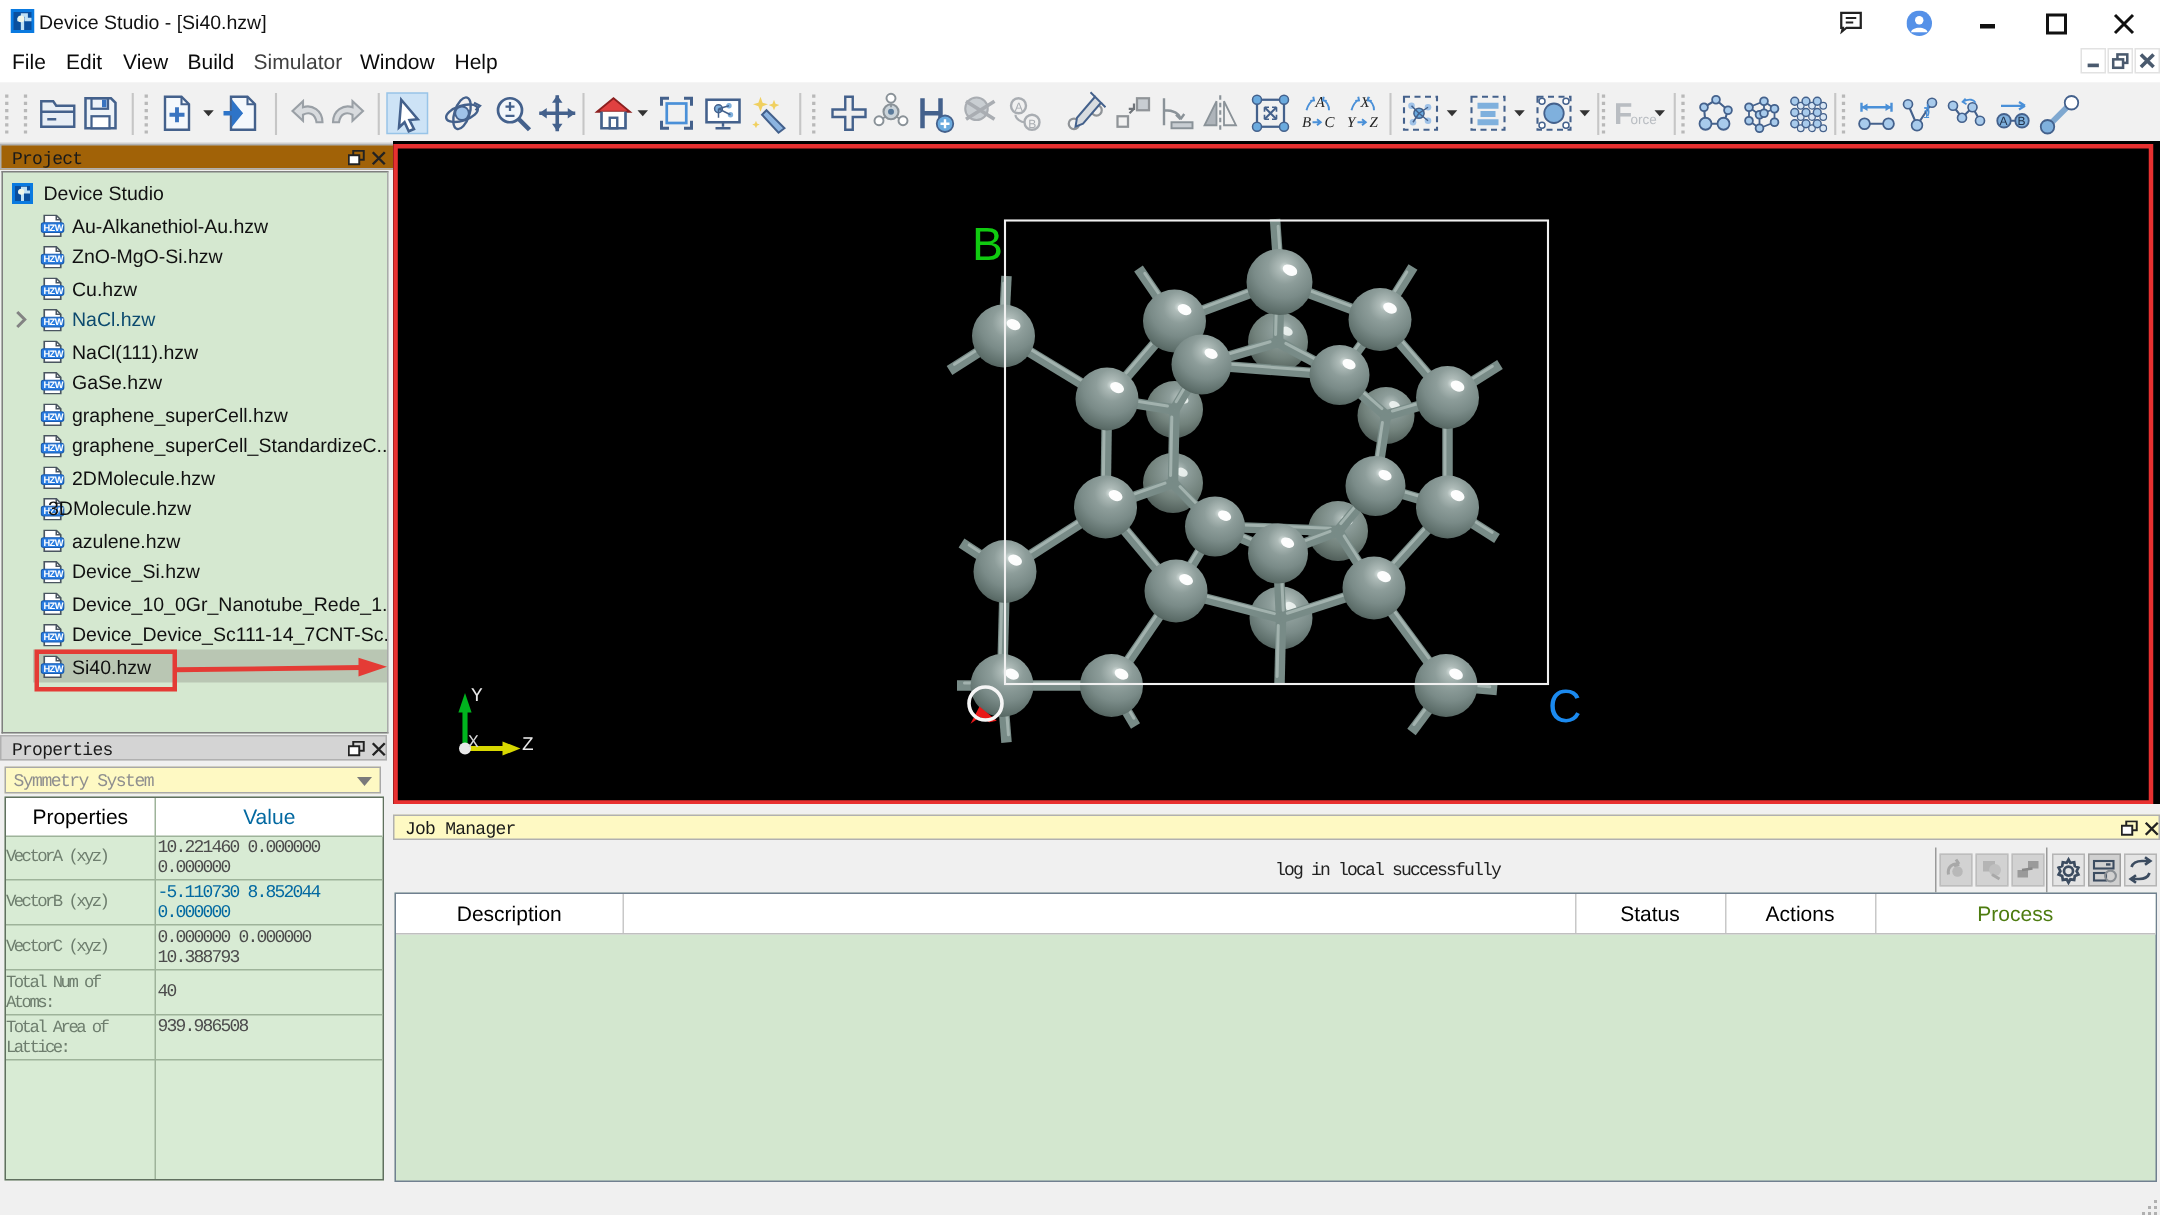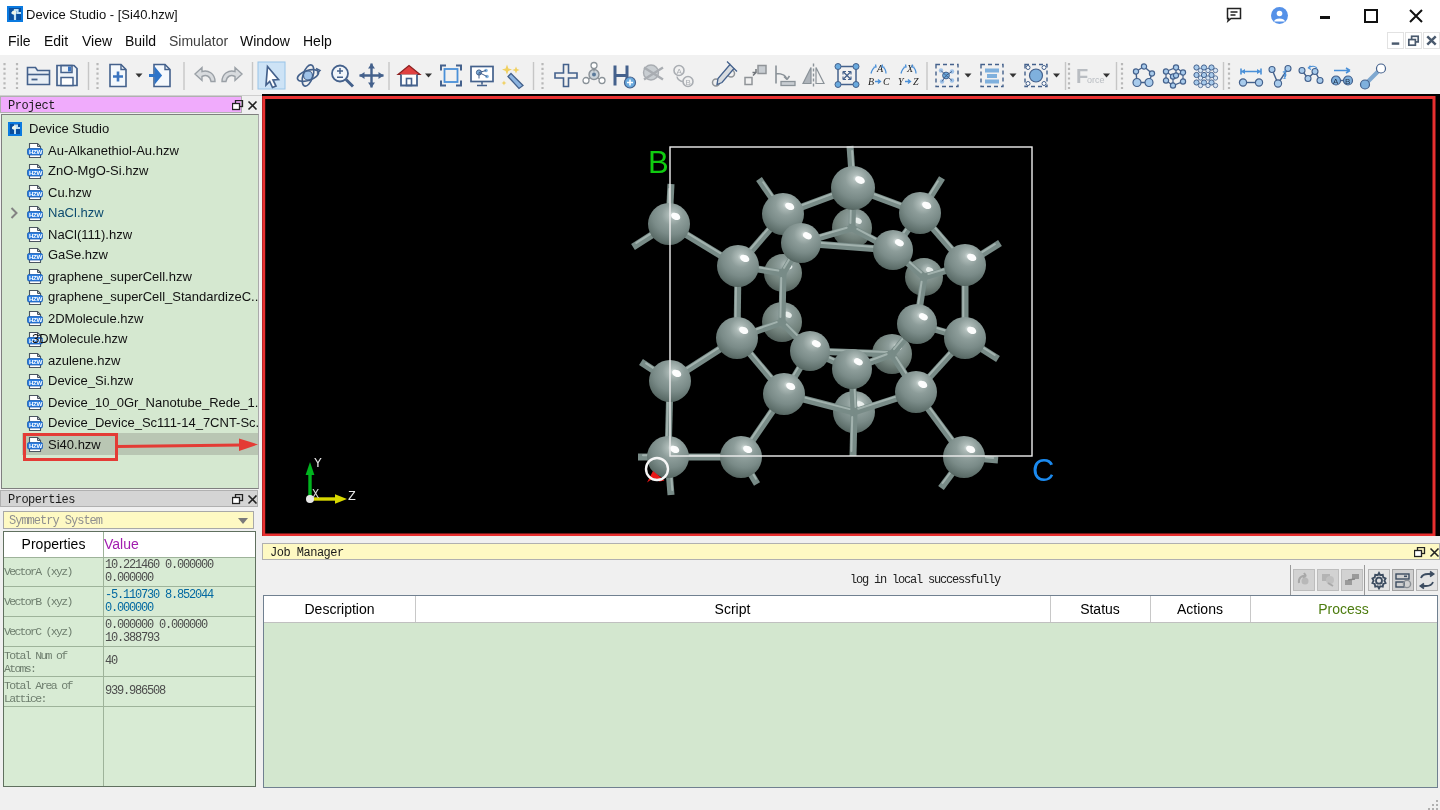--- a/index.html
+++ b/index.html
@@ -324,21 +324,21 @@
       <circle cx="6" cy="5" r="4.5" fill="#7fb0dd" stroke="#44618c" stroke-width="1.2"></circle>
       <text x="3" y="8" font-size="8" fill="#20324a" font-family="Liberation Sans">B</text>
       <path d="M-1.5 5 L1.5 5" stroke="#44618c" stroke-width="1.4"></path>
     </g>
     <g transform="translate(1373,20.5)">
       <path d="M-7 8 L6 -5" stroke="#7fa8d0" stroke-width="4"></path>
       <circle cx="-8" cy="9" r="4.5" fill="#7fb0dd" stroke="#44618c" stroke-width="1.2"></circle>
       <circle cx="8" cy="-7" r="4.5" fill="#fff" stroke="#44618c" stroke-width="1.2"></circle>
     </g>
   </svg>
-<div style="position:absolute;left:0px;top:96px;width:242px;height:17px;background:#f0abfc;border:1px solid #b0b0b0;box-sizing:border-box">
+<div style="position:absolute;left:0px;top:96px;width:264px;height:17px;background:#a16207;border:1px solid #b0b0b0;box-sizing:border-box">
     <span style="position:absolute;left:7px;top:2px;font-family:'Liberation Mono',monospace;font-size:12px;letter-spacing:-0.5px;color:#1a1a1a">Project</span>
     <svg width="12" height="11" viewBox="0 0 12 11" style="position:absolute;left:231px;top:3px">
       <rect x="3.5" y="0.5" width="7" height="6" fill="none" stroke="#222" stroke-width="1.3"></rect>
       <rect x="0.5" y="3.5" width="7" height="6" fill="#fff" stroke="#222" stroke-width="1.3"></rect>
     </svg>
     <svg width="11" height="11" viewBox="0 0 11 11" style="position:absolute;left:246px;top:3px">
       <path d="M1.5 1.5 L9.5 9.5 M9.5 1.5 L1.5 9.5" stroke="#222" stroke-width="1.6"></path>
     </svg>
   </div>
 <div style="position:absolute;left:1px;top:114px;width:256px;height:373px;background:#d5e8d0;border:1px solid #7f7f7f;border-right-color:#aaa;overflow:hidden">
@@ -477,21 +477,21 @@
 <div style="position:absolute;left:3px;top:511px;width:251px;height:18px;background:#fef9c3;border:1px solid #a8a8a8;box-sizing:border-box">
     <span style="position:absolute;left:5px;top:2px;font-family:'Liberation Mono',monospace;font-size:12px;letter-spacing:-1px;color:#8f8f8f">Symmetry System</span>
     <svg width="10" height="6" viewBox="0 0 10 6" style="position:absolute;right:5px;top:6px">
       <path d="M0 0 L10 0 L5 6 Z" fill="#7a7a7a"></path>
     </svg>
   </div>
 <div style="position:absolute;left:3px;top:531px;width:253px;height:256px;background:#d8ebd4;border:1px solid #60705f;box-sizing:border-box">
     <div style="position:absolute;left:0;top:0;width:251px;height:25px;background:#fff;border-bottom:1px solid #9eb39a"></div>
     <div style="position:absolute;left:99px;top:0;width:1px;height:254px;background:#9eb39a"></div>
     <div style="position:absolute;left:0;top:4px;width:99px;text-align:center;font-size:14px;color:#000">Properties</div>
-    <div style="position:absolute;left:100px;top:4px;width:151px;text-align:left;font-size:14px;color:#a21caf">Value</div>
+    <div style="position:absolute;left:100px;top:4px;width:151px;text-align:center;font-size:14px;color:#0369a1">Value</div>
     <div style="position:absolute;left:0;top:54px;width:251px;height:1px;background:#9eb39a"></div>
     <div style="position:absolute;left:0px;top:26px;width:97px;height:28px;font-family:'Liberation Mono',monospace;font-size:11.5px;letter-spacing:-1.7px;color:#6e7e6e;line-height:13.5px;display:flex;flex-direction:column;justify-content:center">
       <div>VectorA (xyz)</div>
     </div>
     <div style="position:absolute;left:101px;top:26px;width:148px;height:28px;font-family:'Liberation Mono',monospace;font-size:12px;letter-spacing:-1.2px;color:#4c4c4c;line-height:13.5px;display:flex;flex-direction:column;justify-content:center">
       <div>10.221460 0.000000<br>0.000000</div>
     </div>
     <div style="position:absolute;left:0;top:84px;width:251px;height:1px;background:#9eb39a"></div>
     <div style="position:absolute;left:0px;top:56px;width:97px;height:28px;font-family:'Liberation Mono',monospace;font-size:11.5px;letter-spacing:-1.7px;color:#6e7e6e;line-height:13.5px;display:flex;flex-direction:column;justify-content:center">
       <div>VectorB (xyz)</div>
@@ -510,21 +510,21 @@
     <div style="position:absolute;left:0px;top:116px;width:97px;height:28px;font-family:'Liberation Mono',monospace;font-size:11.5px;letter-spacing:-1.7px;color:#6e7e6e;line-height:13.5px;display:flex;flex-direction:column;justify-content:center">
       <div>Total Num of<br>Atoms:</div>
     </div>
     <div style="position:absolute;left:101px;top:116px;width:148px;height:28px;font-family:'Liberation Mono',monospace;font-size:12px;letter-spacing:-1.2px;color:#4c4c4c;line-height:13.5px;display:flex;flex-direction:column;justify-content:center">
       <div>40</div>
     </div>
     <div style="position:absolute;left:0;top:174px;width:251px;height:1px;background:#9eb39a"></div>
     <div style="position:absolute;left:0px;top:146px;width:97px;height:28px;font-family:'Liberation Mono',monospace;font-size:11.5px;letter-spacing:-1.7px;color:#6e7e6e;line-height:13.5px;display:flex;flex-direction:column;justify-content:center">
       <div>Total Area of<br>Lattice:</div>
     </div>
-    <div style="position:absolute;left:101px;top:146px;width:148px;height:28px;font-family:'Liberation Mono',monospace;font-size:12px;letter-spacing:-1.2px;color:#4c4c4c;line-height:13.5px;display:flex;flex-direction:column;justify-content:center">
+    <div style="position:absolute;left:101px;top:146px;width:148px;height:28px;font-family:'Liberation Mono',monospace;font-size:12px;letter-spacing:-1.2px;color:#4c4c4c;line-height:13.5px;display:flex;flex-direction:column;justify-content:flex-start">
       <div>939.986508</div>
     </div>
   </div>
 <svg id="vp" width="1178" height="442" viewBox="0 0 1178 442" style="position:absolute;left:262px;top:94px">
     <defs>
       <radialGradient id="at" cx="0.58" cy="0.28" r="0.85">
         <stop offset="0" stop-color="#dde6e4"></stop>
         <stop offset="0.10" stop-color="#aebbb8"></stop>
         <stop offset="0.3" stop-color="#8d9d9a"></stop>
         <stop offset="0.55" stop-color="#7a8b88"></stop>
@@ -751,21 +751,20 @@
       <path d="M4 8 C5 5 8 4 11 4 L16 4 M13 1.5 L16.5 4 L13 6.5" fill="none" stroke="#3c4c60" stroke-width="1.8"></path>
       <path d="M16 12 C15 15 12 16 9 16 L4 16 M7 13.5 L3.5 16 L7 18.5" fill="none" stroke="#3c4c60" stroke-width="1.8"></path>
     </svg></div>
 <div style="position:absolute;left:263px;top:595px;width:1175px;height:193px;background:#d3e7cf;border:1px solid #708090;box-sizing:border-box">
     <div style="position:absolute;left:0;top:0;width:1173px;height:26px;background:#fff;border-bottom:1px solid #c0c0c0"></div>
     <div style="position:absolute;left:151px;top:0;width:1px;height:26px;background:#c8c8c8"></div>
     <div style="position:absolute;left:786px;top:0;width:1px;height:26px;background:#c8c8c8"></div>
     <div style="position:absolute;left:886px;top:0;width:1px;height:26px;background:#c8c8c8"></div>
     <div style="position:absolute;left:986px;top:0;width:1px;height:26px;background:#c8c8c8"></div>
     <div style="position:absolute;top:5px;font-size:14px;color:#000;text-align:center;left:0;width:151px">Description</div>
-    <div style="position:absolute;top:5px;font-size:14px;color:#000;text-align:center;left:151px;width:635px">Script</div>
     <div style="position:absolute;top:5px;font-size:14px;color:#000;text-align:center;left:786px;width:100px">Status</div>
     <div style="position:absolute;top:5px;font-size:14px;color:#000;text-align:center;left:886px;width:100px">Actions</div>
     <div style="position:absolute;top:5px;font-size:14px;color:#4d7c0f;text-align:center;left:986px;width:187px">Process</div>
   </div>
 <svg width="12" height="12" viewBox="0 0 12 12" style="position:absolute;left:1427px;top:799px">
     <g fill="#b0b0b0">
       <rect x="9" y="9" width="2" height="2"></rect>
       <rect x="5" y="9" width="2" height="2"></rect>
       <rect x="1" y="9" width="2" height="2"></rect>
       <rect x="9" y="5" width="2" height="2"></rect>

